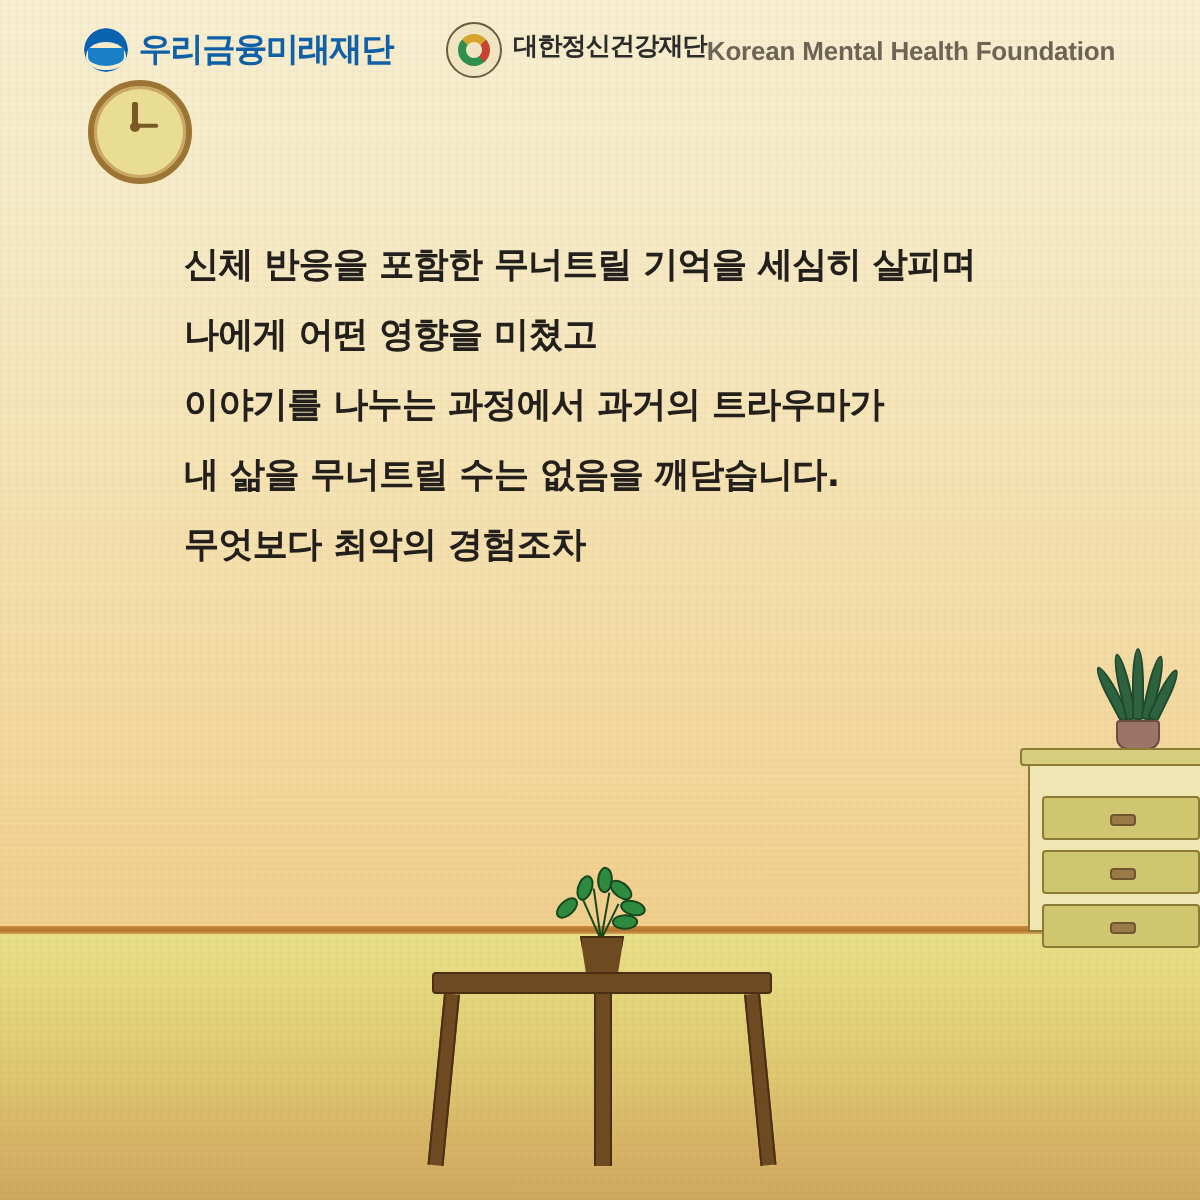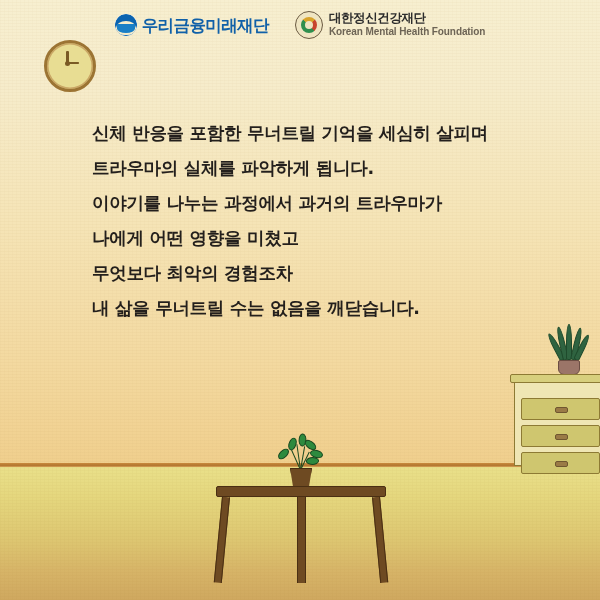--- a/index.html
+++ b/index.html
@@ -62,23 +62,23 @@
   .logo-kmhf{display:flex;align-items:center;gap:6px;}
   .kmhf-seal{width:26px;height:26px;border-radius:50%;
     border:1.6px solid #6b5a42;background:#efe5c2;position:relative;
     display:flex;align-items:center;justify-content:center;}
   .kmhf-seal-inner{width:16px;height:16px;border-radius:50%;
     background:conic-gradient(from 200deg,#2f8f4e 0deg 110deg,#d8a32b 110deg 210deg,#c7452f 210deg 300deg,#2f8f4e 300deg 360deg);
     position:relative;}
   .kmhf-seal-inner::after{
     content:"";position:absolute;left:4px;top:4px;width:8px;height:8px;border-radius:50%;
     background:#efe5c2;}
-  .kmhf-txt{display:flex;flex-direction:column;line-height:1.05;}
+  .kmhf-txt{display:flex;flex-direction:row;line-height:1.05;}
   .kmhf-kr{font-size:12.5px;font-weight:700;color:#2b2b2b;letter-spacing:-.4px;}
-  .kmhf-en{font-size:10px;font-weight:700;color:#6d6455;letter-spacing:-.1px;margin-top:2px;}
+  .kmhf-en{font-size:13px;font-weight:700;color:#6d6455;letter-spacing:-.1px;margin-top:2px;}
 
   
   .clock{
     position:absolute;left:44px;top:40px;width:46px;height:46px;border-radius:50%;
     background:#e8dd93;
     border:3.5px solid #9c7433;
     box-shadow:0 0 0 1.5px #caa765 inset;
   }
   .hand{position:absolute;background:#7a5a24;transform-origin:bottom center;border-radius:1px;}
   .hand-hour{left:19.2px;top:8px;width:2.4px;height:12px;transform:rotate(0deg);}
@@ -168,25 +168,24 @@
   </div>
 
   <div class="clock">
     <span class="hand hand-hour"></span>
     <span class="hand hand-min"></span>
     <span class="clock-pin"></span>
   </div>
 
   <div class="copy">
     <span class="ln">신체 반응을 포함한 무너트릴 기억을 세심히 살피며</span>
-    <span class="ln">트라우마의 실체를 파악하게 됩니다.</span>
+    <span class="ln">나에게 어떤 영향을 미쳤고</span>
     <span class="ln">이야기를 나누는 과정에서 과거의 트라우마가</span>
-    <span class="ln">나에게 어떤 영향을 미쳤고</span>
+    <span class="ln">내 삶을 무너트릴 수는 없음을 깨닫습니다.</span>
     <span class="ln">무엇보다 최악의 경험조차</span>
-    <span class="ln">내 삶을 무너트릴 수는 없음을 깨닫습니다.</span>
   </div>
 
   <div class="snake">
     <span class="sleaf" style="left:12px;height:30px;transform:rotate(-28deg);"></span>
     <span class="sleaf" style="left:15px;height:34px;transform:rotate(-13deg);"></span>
     <span class="sleaf" style="left:18px;height:36px;transform:rotate(0deg);"></span>
     <span class="sleaf" style="left:22px;height:33px;transform:rotate(13deg);"></span>
     <span class="sleaf" style="left:25px;height:28px;transform:rotate(26deg);"></span>
     <span class="snake-pot"></span>
   </div>

